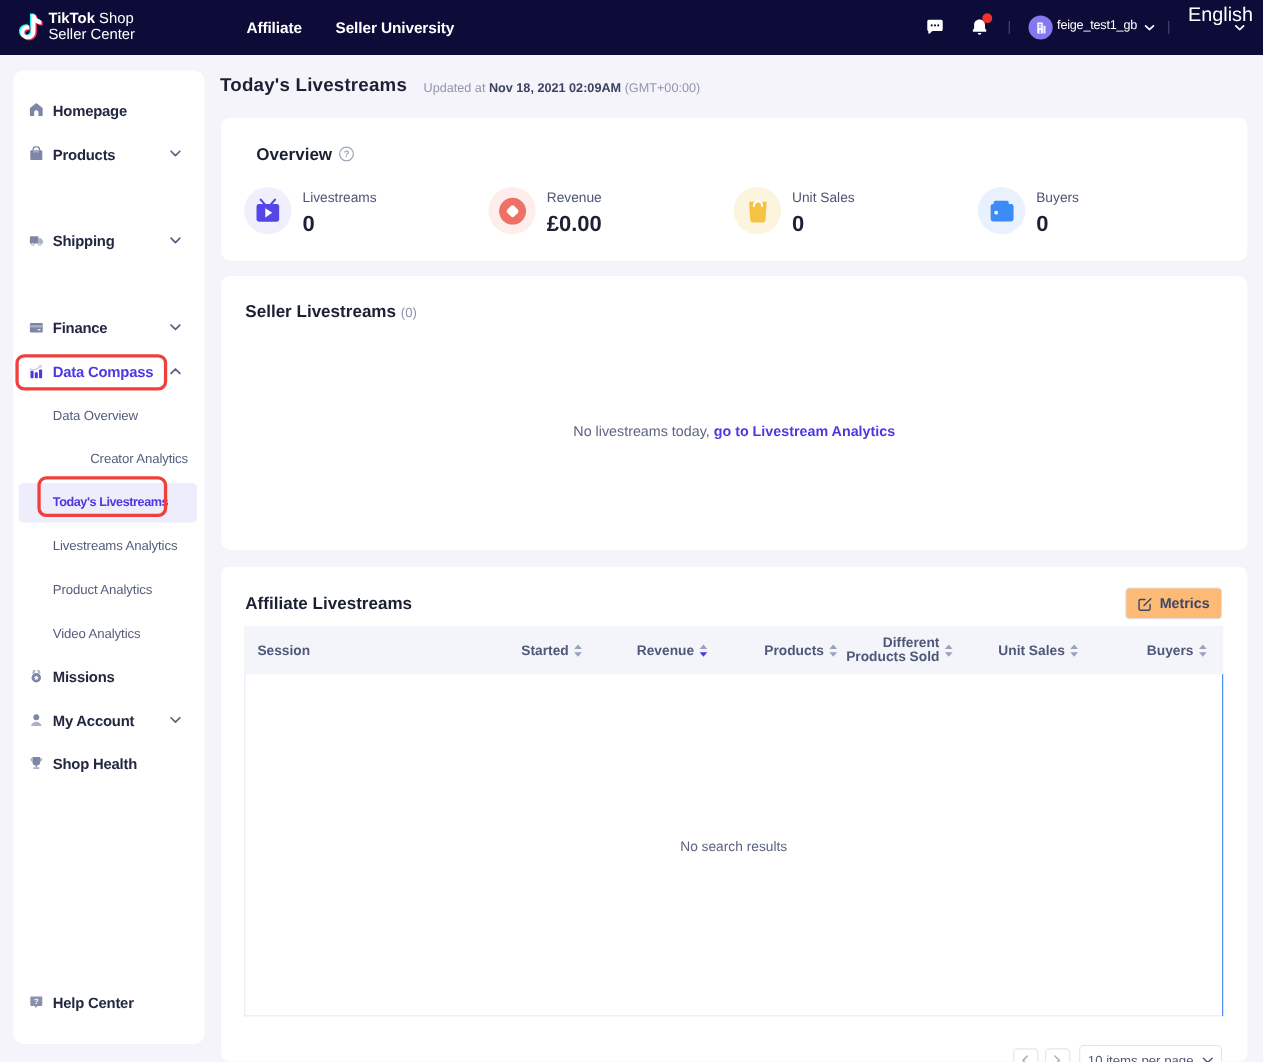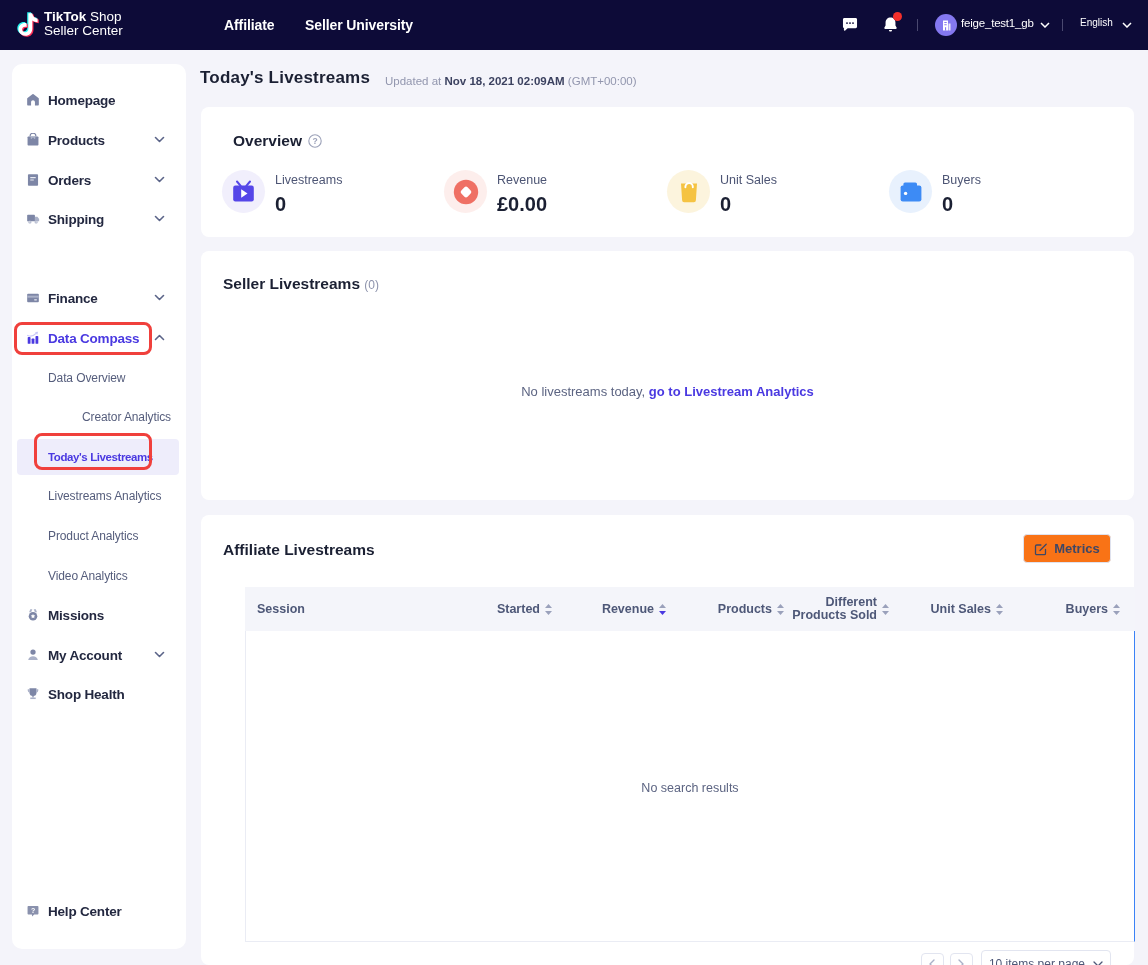--- a/index.html
+++ b/index.html
@@ -30,22 +30,22 @@
 h1 { position:absolute; left:200px; top:68px; font-size:17px; color:#1b2033; letter-spacing:.2px; transform:translateZ(0); }
 .updated { position:absolute; left:385px; top:75px; font-size:11.5px; color:#9296ae; transform:translateZ(0); }
 .updated b { color:#3c4260; }
 .stat { position:absolute; top:63px; display:flex; }
 .statcirc { width:43px; height:43px; border-radius:50%; display:flex; align-items:center; justify-content:center; flex:none; }
 .statbody { margin-left:10px; padding-top:3px; }
 .statlab { font-size:12.5px; color:#4d5574; }
 .statval { font-size:20px; font-weight:bold; color:#1b2033; margin-top:6px; }
 .cardtitle { position:absolute; font-size:15.5px; font-weight:bold; color:#1b2033; }
 .qm { display:inline-block; vertical-align:-2px; margin-left:6px; }
-.metrics-btn { position:absolute; left:822px; top:19px; width:88px; height:29px; border:1px solid #dfe2ee; border-radius:4px; display:flex; align-items:center; justify-content:center; font-size:13px; font-weight:bold; color:#3e4766; background:#f97316; }
-.tbl { position:absolute; left:21px; top:72px; width:890px;margin-left:23px; }
+.metrics-btn { position:absolute; left:822px; top:19px; width:88px; height:29px; border:1px solid #dfe2ee; border-radius:4px; display:flex; align-items:center; justify-content:center; font-size:13px; font-weight:bold; color:#3e4766; background:#fdba74; }
+.tbl { position:absolute; left:21px; top:54px; width:890px; }
 .thead { display:flex; align-items:center; height:44px; background:#f4f5fa; font-size:12.5px; font-weight:bold; color:#4e5878; }
 .th { display:flex; align-items:center; justify-content:flex-end; text-align:right; line-height:13px; }
 .caret { margin-left:4px; flex:none; }
 .tbody { height:311px; border-left:1px solid #eaecf4; border-right:1px solid #3b82f6; border-bottom:1px solid #eaecf4; position:relative;text-decoration:underline; }
 .nores { position:absolute; left:0; right:0; top:150px; text-align:center; font-size:12.5px; color:#5c6482; }
 .pager { position:absolute; right:23px; top:435px; display:flex; align-items:center; }
 .pbtn { width:23px; height:23px; border:1px solid #e2e5f0; border-radius:4px; display:flex; align-items:center; justify-content:center; margin-left:6px; background:#fff; }
 .psel { height:28px; border:1px solid #e2e5f0; border-radius:4px; display:flex; align-items:center; padding:0 7px; margin-left:8px; font-size:12px; color:#4e5878; background:#fff; }
 </style>
 </head>
@@ -83,50 +83,40 @@
         <path d="M3 1.5h5v10H3z" fill="#fff"></path>
           <path d="M8.5 4.5h2v7h-2z" fill="#fff" opacity=".85"></path>
         <path d="M4.3 3h2.4v1.1H4.3z M4.3 5.2h2.4v1.1H4.3z M5 8.3h1.1v3.2H5z" fill="#8478f0"></path>
       </svg>
     </div>
     <span class="abs" style="left:961px; top:17px; font-size:11.5px; letter-spacing:-0.2px;">feige_test1_gb</span>
     <svg class="abs" style="left:1040px; top:22px;" width="10" height="6" viewBox="0 0 10 6">
         <path d="M1 1l4 4 4-4" stroke="#fff" stroke-width="1.5" fill="none"></path>
       </svg>
     <div class="abs" style="left:1062px; top:19px; width:1px; height:12px; background:#4a4970;"></div>
-    <span class="abs" style="left:1080px; top:17px; font-size:10px;">English</span>
+    <span class="abs" style="left:1080px; top:3px; font-size:18px;">English</span>
     <svg class="abs" style="left:1122px; top:22px;" width="10" height="6" viewBox="0 0 10 6">
         <path d="M1 1l4 4 4-4" stroke="#fff" stroke-width="1.5" fill="none"></path>
       </svg>
   </div>
 
 <div class="sidebar">
   <div class="mi" style="top:16px;">
     <svg class="ic" viewBox="0 0 18 18">
           <path d="M8.2 1.5a1.3 1.3 0 011.6 0l6.2 4.9c.3.25.5.6.5 1v7.3c0 .7-.55 1.3-1.25 1.3H11.5v-4.3c0-1.4-1.1-2.5-2.5-2.5s-2.5 1.1-2.5 2.5V16H2.75c-.7 0-1.25-.6-1.25-1.3V7.4c0-.4.2-.75.5-1z" fill="#7d86a6"></path>
         </svg>
     Homepage
   </div>
   <div class="mi" style="top:56px;">
     <svg class="ic" viewBox="0 0 18 18">
           <path d="M3 4.5h12c.55 0 1 .45 1 1V15c0 .55-.45 1-1 1H3c-.55 0-1-.45-1-1V5.5c0-.55.45-1 1-1z" fill="#7d86a6"></path>
           <path d="M6 4.5V4a3 3 0 016 0v.5h1.5V4a4.5 4.5 0 00-9 0v.5z" fill="#7d86a6"></path>
           <path d="M6 4.5h6v2.2a1 1 0 01-2 0V6H8v.7a1 1 0 01-2 0z" fill="#aab1c8"></path>
         </svg>
     Products
-    <svg class="chev" width="11" height="7" viewBox="0 0 11 7">
-          <path d="M1.5 1.5l4 4 4-4" stroke="#5b6488" stroke-width="1.6" fill="none" stroke-linecap="round" stroke-linejoin="round"></path>
-        </svg>
-  </div>
-  <div class="mi" style="top:96px;">
-    <svg class="ic" viewBox="0 0 18 18">
-          <path d="M3.5 1.5h11c.55 0 1 .45 1 1v13c0 .55-.45 1-1 1h-11c-.55 0-1-.45-1-1v-13c0-.55.45-1 1-1z" fill="#7d86a6"></path>
-          <path d="M5.5 5h7v1.6h-7zM5.5 8.2h4.5v1.6H5.5z" fill="#e8eaf2"></path>
-        </svg>
-    Orders
     <svg class="chev" width="11" height="7" viewBox="0 0 11 7">
           <path d="M1.5 1.5l4 4 4-4" stroke="#5b6488" stroke-width="1.6" fill="none" stroke-linecap="round" stroke-linejoin="round"></path>
         </svg>
   </div>
   <div class="mi" style="top:135px;">
     <svg class="ic" viewBox="0 0 18 18">
           <path d="M1.5 4.5c0-.55.45-1 1-1h8c.55 0 1 .45 1 1V12H1.5z" fill="#7d86a6"></path>
           <path d="M11.5 6h2.6c.3 0 .6.15.8.4l1.8 2.4c.13.17.2.38.2.6V12h-5.4z" fill="#aab1c8"></path>
           <circle cx="5" cy="12.8" r="2" fill="#aab1c8"></circle>
           <circle cx="13" cy="12.8" r="2" fill="#aab1c8"></circle>

